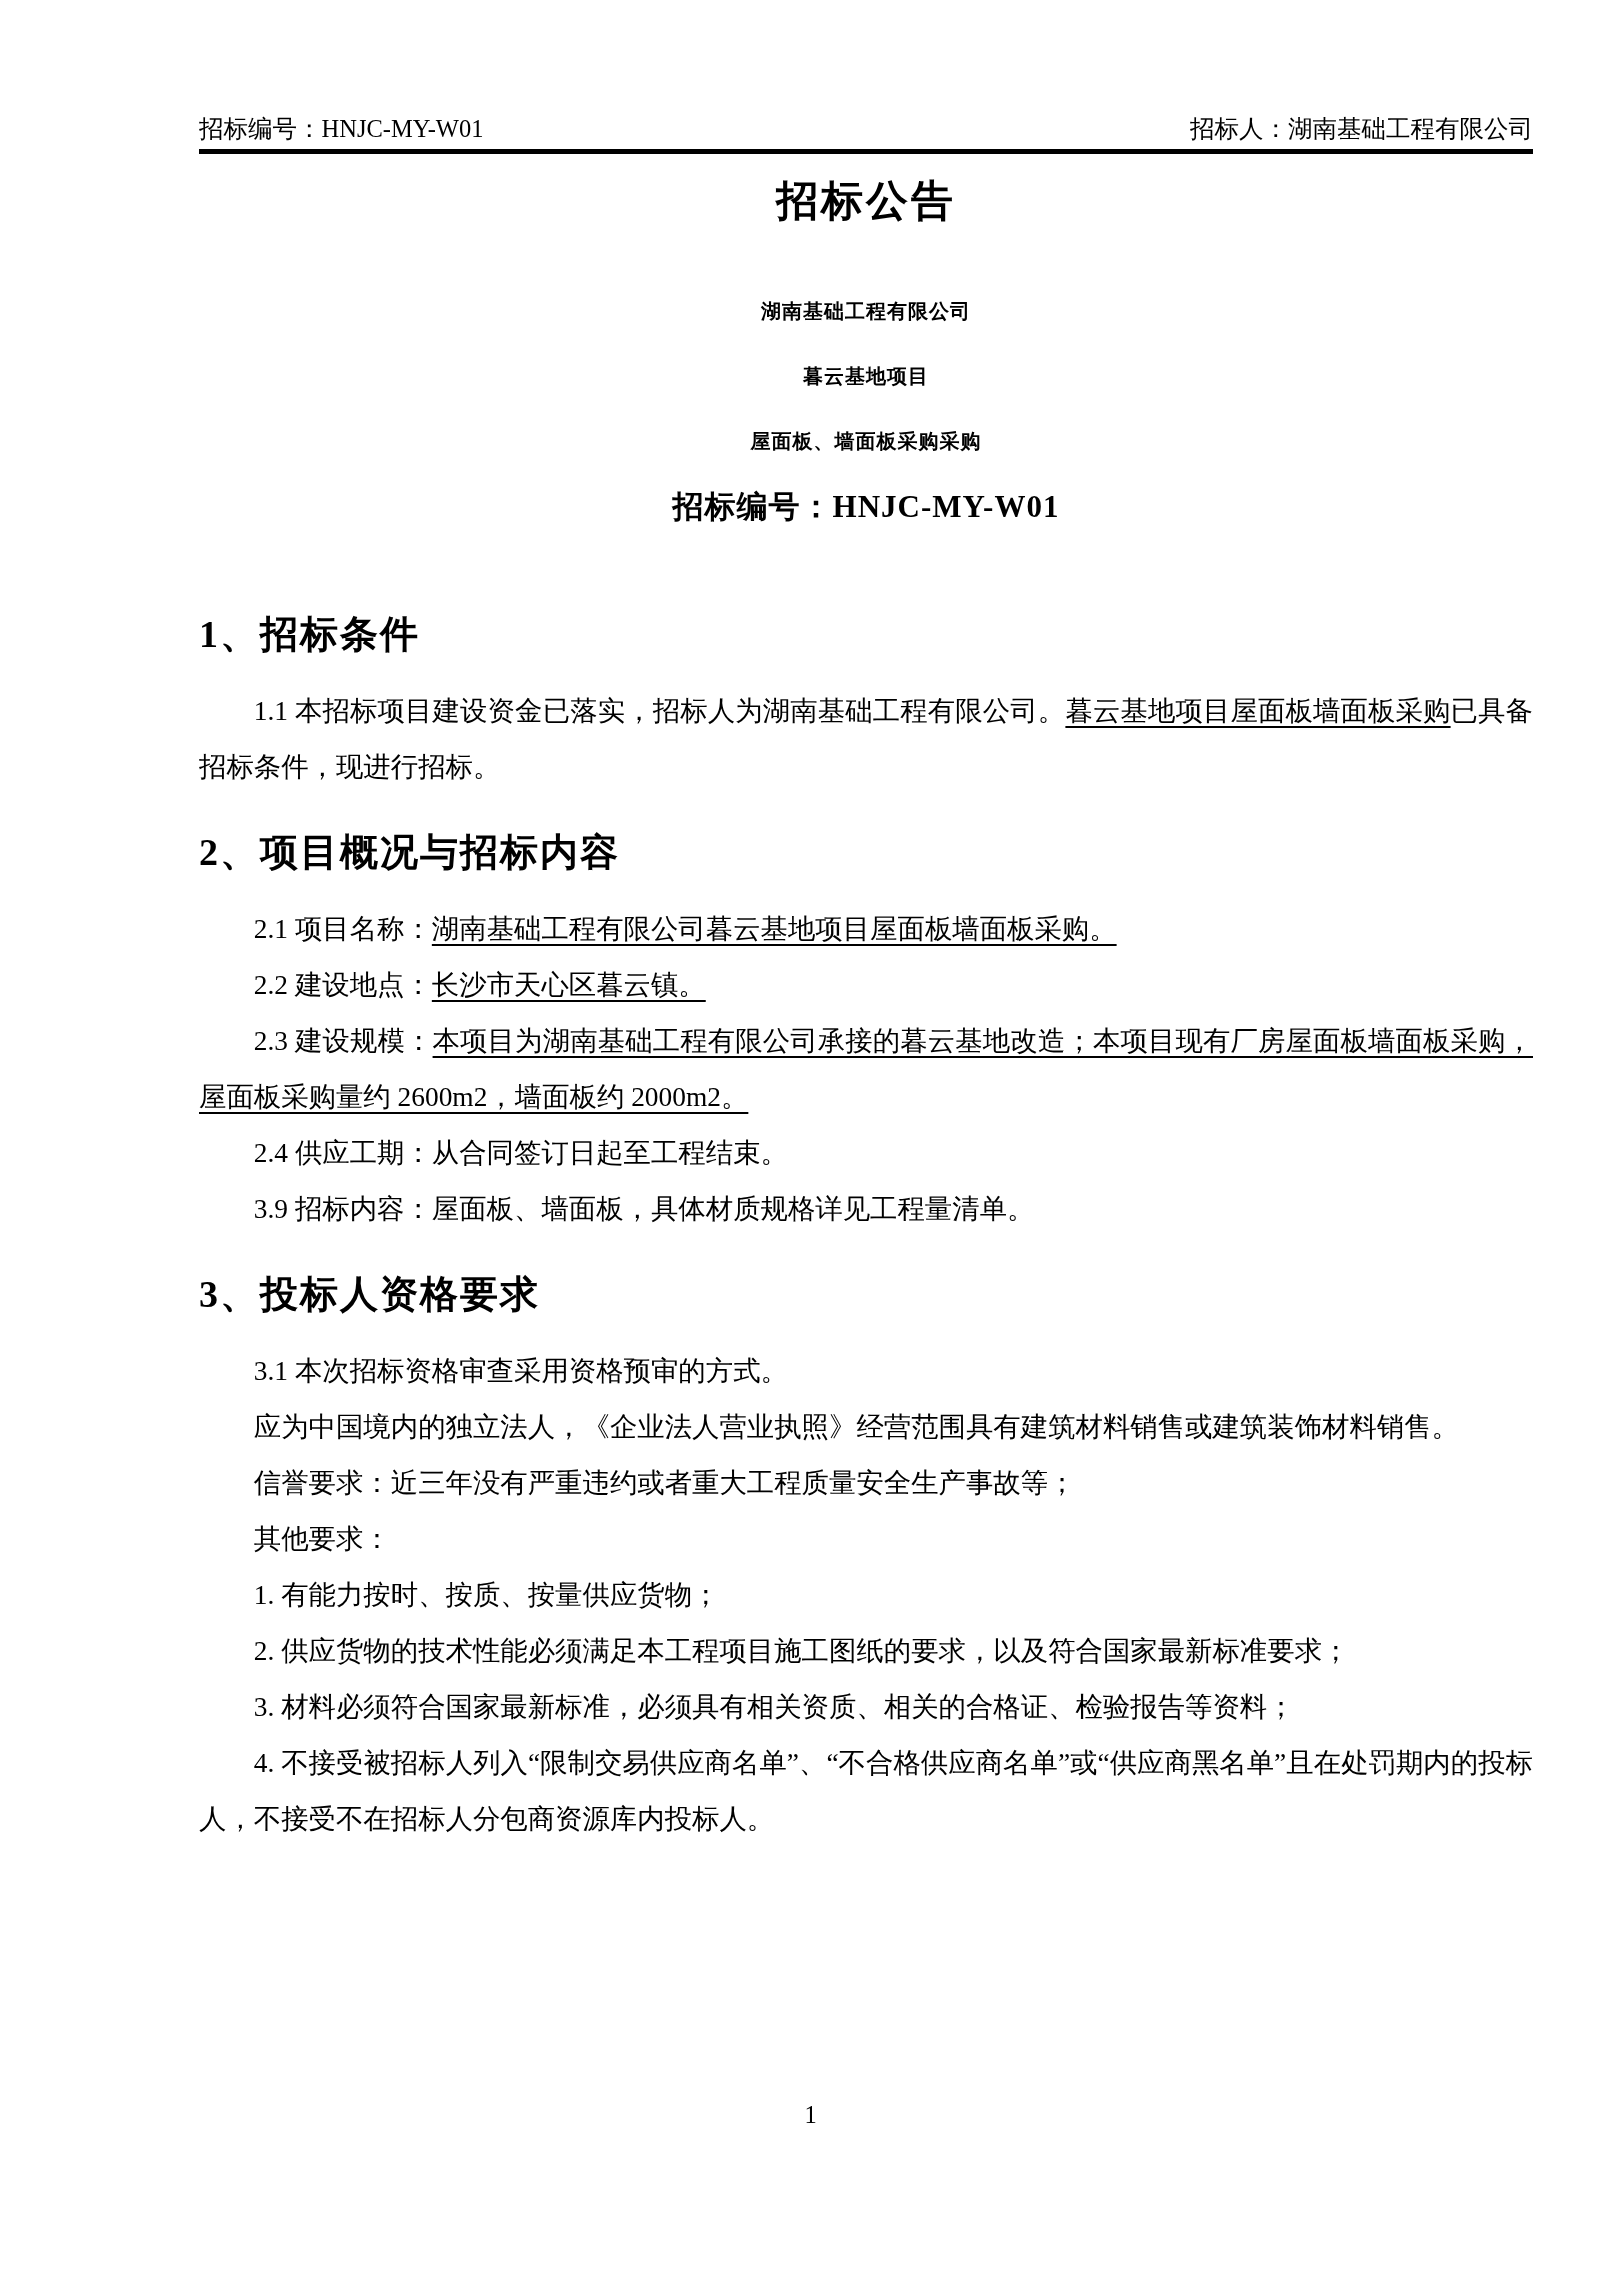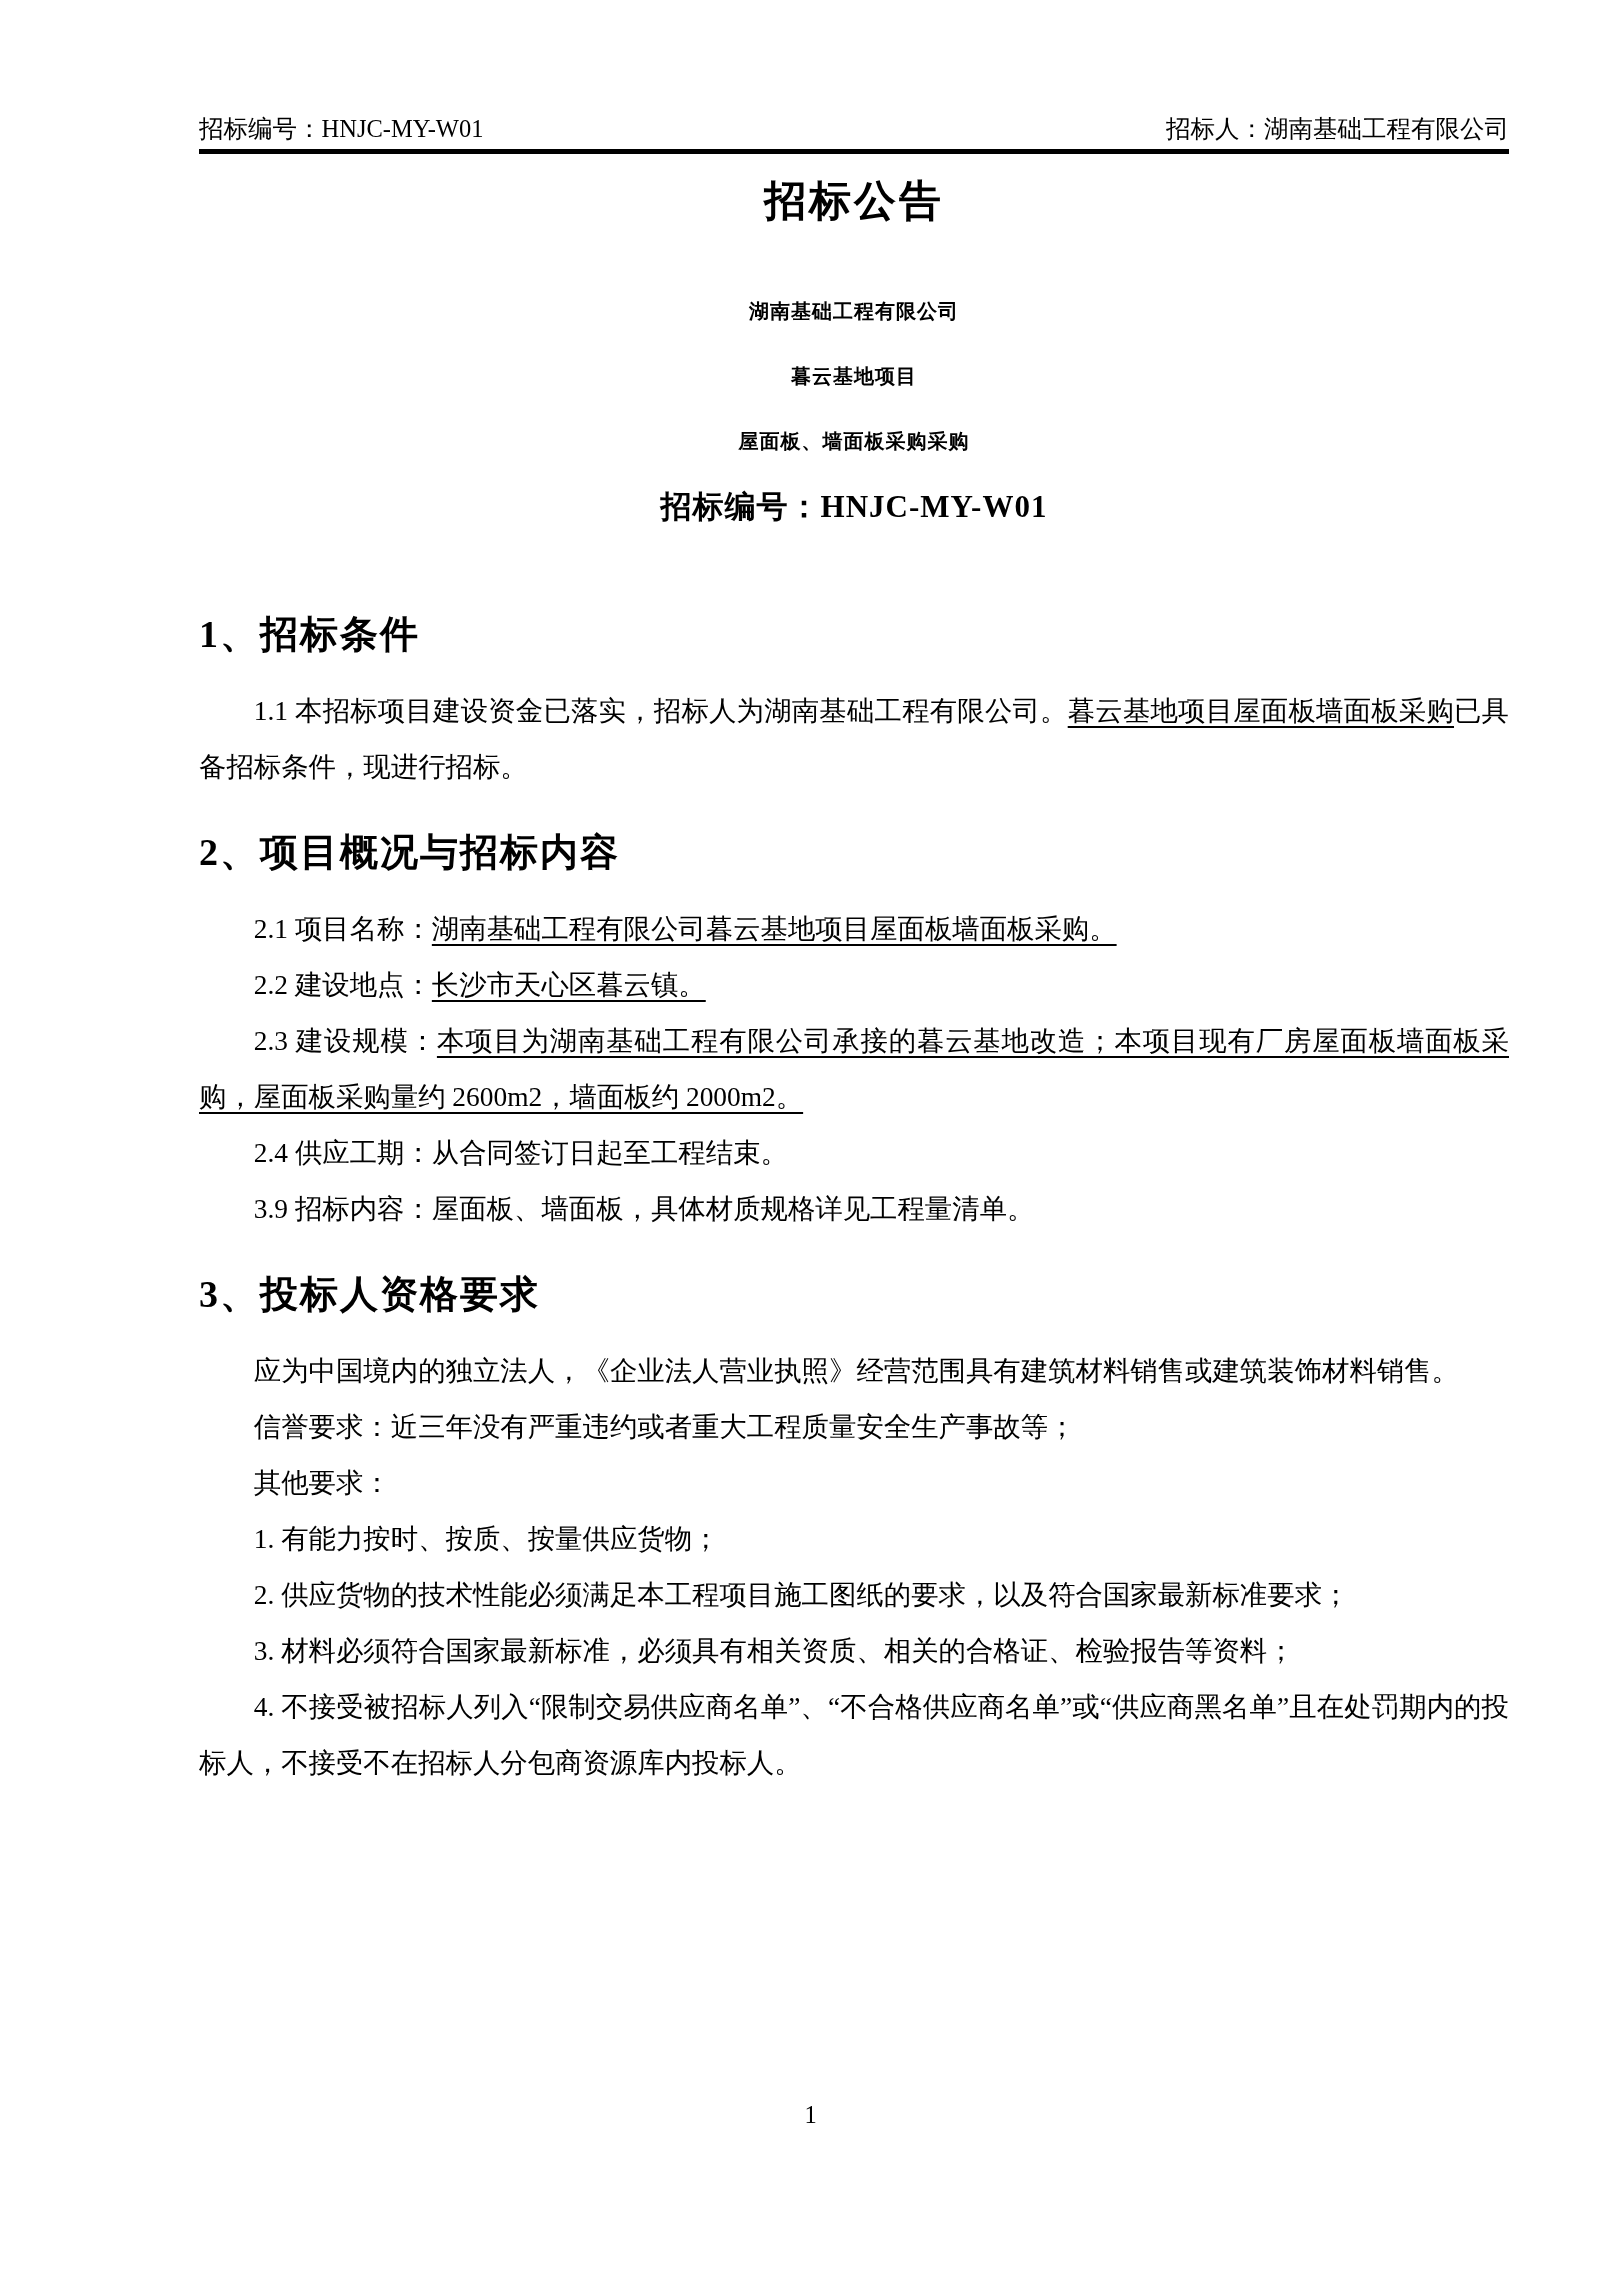--- a/index.html
+++ b/index.html
@@ -8,21 +8,21 @@
     background: #ffffff;
   }
   .page {
     position: relative;
     width: 1621px;
     height: 2293px;
     margin: 0 auto;
     background: #ffffff;
     color: #000000;
     box-sizing: border-box;
-    padding: 0 112px 0 199px;
+    padding: 0 88px 0 199px;
     overflow: hidden;
     font-family: "Liberation Serif", "DejaVu Serif", serif;
   }
   .doc-header {
     display: flex;
     justify-content: space-between;
     align-items: flex-end;
     padding-top: 114px;
     padding-bottom: 5.9px;
     border-bottom: 5.9px solid #000000;
@@ -113,20 +113,21 @@
     <h2 class="section-heading">2、项目概况与招标内容</h2>
     <p class="body-para"><span>2.1 项目名称：</span><span class="u">湖南基础工程有限公司暮云基地项目屋面板墙面板采购。</span></p>
     <p class="body-para"><span>2.2 建设地点：</span><span class="u">长沙市天心区暮云镇。</span></p>
     <p class="body-para"><span>2.3 建设规模：</span><span class="u">本项目为湖南基础工程有限公司承接的暮云基地改造；本项目现有厂房屋面板墙面板采购，屋面板采购量约 2600m2，墙面板约 2000m2。</span></p>
     <p class="body-para"><span>2.4 供应工期：从合同签订日起至工程结束。</span></p>
     <p class="body-para"><span>3.9 招标内容：屋面板、墙面板，具体材质规格详见工程量清单。</span></p>
   </div>
 
   <div class="section">
     <h2 class="section-heading">3、投标人资格要求</h2>
+    <p class="body-para"><span>3.1 本次招标资格审查采用资格预审的方式。</span></p>
     <p class="body-para"><span>应为中国境内的独立法人，《企业法人营业执照》经营范围具有建筑材料销售或建筑装饰材料销售。</span></p>
     <p class="body-para"><span>信誉要求：近三年没有严重违约或者重大工程质量安全生产事故等；</span></p>
     <p class="body-para"><span>其他要求：</span></p>
     <p class="body-para"><span>1. 有能力按时、按质、按量供应货物；</span></p>
     <p class="body-para"><span>2. 供应货物的技术性能必须满足本工程项目施工图纸的要求，以及符合国家最新标准要求；</span></p>
     <p class="body-para"><span>3. 材料必须符合国家最新标准，必须具有相关资质、相关的合格证、检验报告等资料；</span></p>
     <p class="body-para"><span>4. 不接受被招标人列入“限制交易供应商名单”、“不合格供应商名单”或“供应商黑名单”且在处罚期内的投标人，不接受不在招标人分包商资源库内投标人。</span></p>
   </div>
 
   <div class="page-footer">

